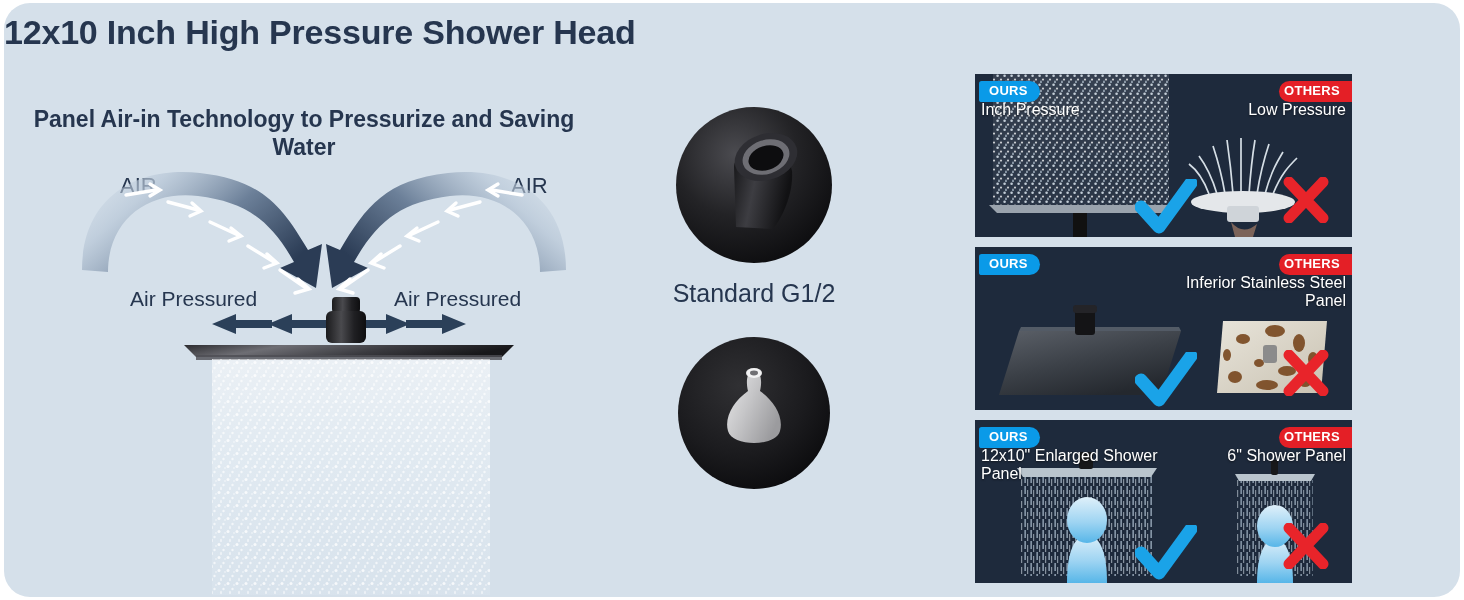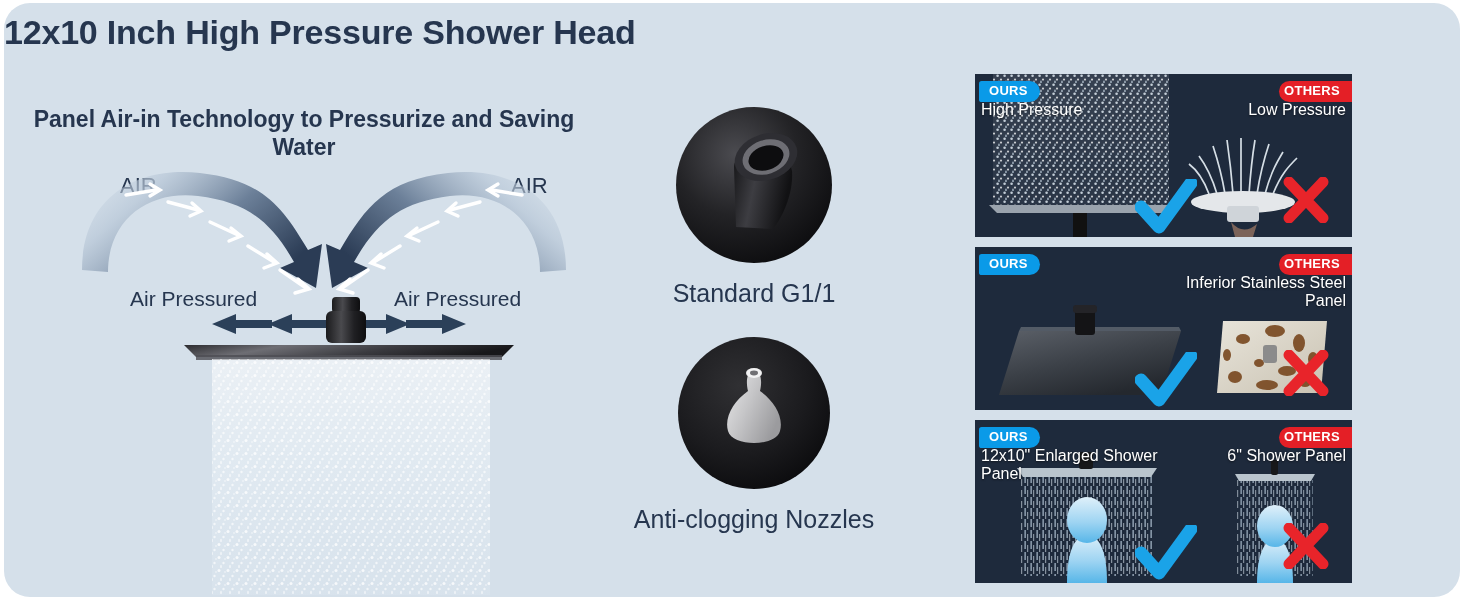--- a/index.html
+++ b/index.html
@@ -245,21 +245,21 @@
             <stop offset="45%" stop-color="#3d3d42"></stop>
             <stop offset="100%" stop-color="#111113"></stop>
           </linearGradient>
         </defs>
         <circle cx="80" cy="80" r="78" fill="url(#ballG)"></circle>
         <path d="M62,122 L60,62 C60,44 106,30 112,44 L118,66 C120,92 104,120 98,124 Z" fill="url(#tubeG)"></path>
         <ellipse cx="92" cy="52" rx="32" ry="23" transform="rotate(-18 92 52)" fill="#2e2e33"></ellipse>
         <ellipse cx="92" cy="52" rx="24" ry="17" transform="rotate(-18 92 52)" fill="#6e6e74"></ellipse>
         <ellipse cx="92" cy="53" rx="18" ry="12" transform="rotate(-18 92 53)" fill="#0d0d0f"></ellipse>
       </svg>
-      <div class="mid-cap">Standard G1/1</div>
+      <div class="mid-cap">Standard G1/2</div>
     </div>
 
     <div class="mid-item two">
       <svg width="156" height="156" viewBox="0 0 156 156">
         <defs>
           <radialGradient id="ballG2" cx="0.4" cy="0.32" r="0.82">
             <stop offset="0%" stop-color="#303033"></stop>
             <stop offset="55%" stop-color="#1b1b1e"></stop>
             <stop offset="100%" stop-color="#060608"></stop>
           </radialGradient>
@@ -268,21 +268,20 @@
             <stop offset="48%" stop-color="#c6c6c8"></stop>
             <stop offset="100%" stop-color="#9b9b9e"></stop>
           </linearGradient>
         </defs>
         <circle cx="78" cy="78" r="76" fill="url(#ballG2)"></circle>
         <path d="M78,36 C86,36 86,48 84,56 C98,66 108,82 104,96
                  C100,112 56,112 52,96 C48,82 58,66 72,56 C70,48 70,36 78,36 Z" fill="url(#nozG)"></path>
         <ellipse cx="78" cy="38" rx="8" ry="5" fill="#f2f2f3"></ellipse>
         <ellipse cx="78" cy="38" rx="4" ry="2.4" fill="#6f6f73"></ellipse>
       </svg>
-      <div class="mid-cap">Anti-clogging Nozzles</div>
     </div>
   </div>
 
   <div class="right-col">
 
     <div class="cmp-panel">
       <svg class="panel-art" viewBox="0 0 377 163">
         <defs>
           <pattern id="dense" width="7" height="9" patternUnits="userSpaceOnUse">
             <circle cx="1.6" cy="1.8" r="1.3" fill="#dfeaf3" opacity="0.9"></circle>
@@ -311,21 +310,21 @@
           <path d="M298,120 C306,100 314,92 322,84"></path>
           <path d="M242,120 C236,100 230,90 224,82"></path>
           <path d="M234,120 C228,104 222,96 214,90"></path>
         </g>
         <ellipse cx="268" cy="128" rx="52" ry="11" fill="#e4e7ea"></ellipse>
         <rect x="252" y="132" width="32" height="16" rx="3" fill="#cfd4d9"></rect>
         <path d="M256,148 q12,14 26,2 l-4,13 h-18 z" fill="#8d6f5f" opacity="0.85"></path>
       </svg>
       <div class="badge ours">OURS</div>
       <div class="badge others">OTHERS</div>
-      <div class="cmp-text l">High Pressure</div>
+      <div class="cmp-text l">Inch Pressure</div>
       <div class="cmp-text r">Low Pressure</div>
       <svg class="mark check" width="62" height="56" viewBox="0 0 62 56">
         <path d="M6,28 L24,48 L56,4" stroke="#1aa3e8" stroke-width="13" fill="none" stroke-linecap="round" stroke-linejoin="round"></path>
       </svg>
       <svg class="mark cross" width="48" height="46" viewBox="0 0 48 46">
         <path d="M7,5 L41,41 M41,5 L7,41" stroke="#e8242a" stroke-width="11" stroke-linecap="round"></path>
       </svg>
     </div>
 
     <div class="cmp-panel">

